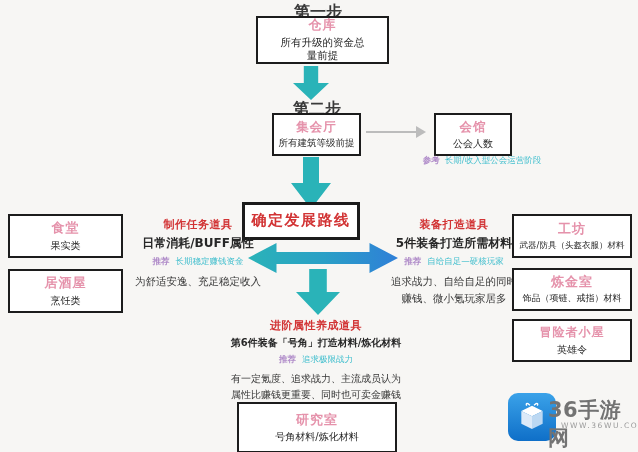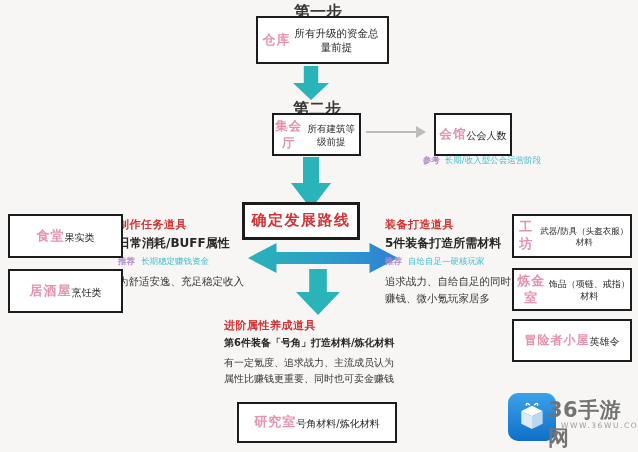--- a/index.html
+++ b/index.html
@@ -7,36 +7,36 @@
     font-family:"DejaVu Sans","Liberation Sans",sans-serif;
     background:#e9e9e9;
   }
   #stage{
     position:relative;width:638px;height:452px;overflow:hidden;
     background:var(--page_bg);
   }
   .label{position:absolute;color:#3a3a3a;font-size:16px;font-weight:bold;text-align:center;}
   .box{
     position:absolute;background:#fff;border:2.5px solid var(--box_border);
-    display:flex;flex-direction:row;align-items:center;justify-content:center;
+    display:flex;flex-direction:column;align-items:center;justify-content:center;
     text-align:center;box-sizing:border-box;line-height:1.3;
   }
   .box .b-title{color:var(--pink_title);font-weight:bold;font-size:13px;letter-spacing:1px;}
   .box .b-desc{color:var(--black_text);font-size:10px;margin-top:2px;}
   .decision{border-width:3px;}
   .decision .d-title{color:var(--red_heading);font-weight:bold;font-size:15px;letter-spacing:1.5px;}
   .arrow-down{position:absolute;background:var(--teal_arrow);
     clip-path:polygon(30% 0,70% 0,70% 50%,100% 50%,50% 100%,0 50%,30% 50%);}
   .arrow-h{position:absolute;
     background:linear-gradient(90deg,var(--teal_arrow) 0%,#2aa0c6 50%,var(--blue_arrow) 100%);
     clip-path:polygon(0 50%,19% 0,19% 30%,81% 30%,81% 0,100% 50%,81% 100%,81% 70%,19% 70%,19% 100%);}
   .gline{position:absolute;background:var(--gray_arrow);height:2px;}
   .ghead{position:absolute;width:0;height:0;border-top:6px solid transparent;
     border-bottom:6px solid transparent;border-left:10px solid var(--gray_arrow);}
-  .tblock{position:absolute;text-align:left;}
+  .tblock{position:absolute;text-align:center;}
   .t-heading{color:var(--red_heading);font-weight:bold;font-size:11px;letter-spacing:0.5px;}
   .t-sub{color:var(--black_text);font-weight:bold;font-size:12px;margin-top:3px;}
   .t-note{font-size:8.5px;margin-top:4px;}
   .t-note .tag{color:var(--purple_tag);font-weight:bold;margin-right:6px;}
   .t-note .txt{color:var(--teal_note);}
   .t-body{color:#383838;font-size:10.5px;margin-top:5px;line-height:1.6;}
   .note-line{position:absolute;font-size:8.5px;text-align:center;}
   .note-line .tag{color:var(--purple_tag);font-weight:bold;margin-right:5px;}
   .note-line .txt{color:var(--teal_note);}
   
@@ -128,27 +128,30 @@
     <div class="b-desc" style="font-size:9px;">饰品（项链、戒指）材料</div>
   </div>
   <div class="box" style="left:512px;top:319px;width:120px;height:43px;">
     <div class="b-title" style="font-size:12px;">冒险者小屋</div>
     <div class="b-desc">英雄令</div>
   </div>
 
   <div class="tblock" style="left:224px;top:318px;width:184px;">
     <div class="t-heading">进阶属性养成道具</div>
     <div class="t-sub" style="font-size:10px;">第6件装备「号角」打造材料/炼化材料</div>
+    <div class="t-note">
+      <span class="tag">推荐</span><span class="txt">追求极限战力</span>
+    </div>
     <div class="t-body" style="font-size:10px;">
       <div>有一定氪度、追求战力、主流成员认为</div>
       <div>属性比赚钱更重要、同时也可卖金赚钱</div>
     </div>
   </div>
 
-  <div class="box" style="left:237px;top:402px;width:160px;height:41px;">
+  <div class="box" style="left:237px;top:402px;width:160px;height:51px;">
     <div class="b-title">研究室</div>
     <div class="b-desc">号角材料/炼化材料</div>
   </div>
 
   <div class="wm-box">
     <svg width="32" height="32" viewBox="0 0 24 24">
       <path d="M8 3.5 Q7 1.5 9 2 L10.5 3.2" fill="none" stroke="#ffffff" stroke-width="1"></path>
       <path d="M16 3.5 Q17 1.5 15 2 L13.5 3.2" fill="none" stroke="#ffffff" stroke-width="1"></path>
       <polygon points="12,3.5 20,7.5 12,11.5 4,7.5" fill="#ffffff"></polygon>
       <polygon points="4,7.5 12,11.5 12,21 4,17" fill="#ddeaf8"></polygon>

